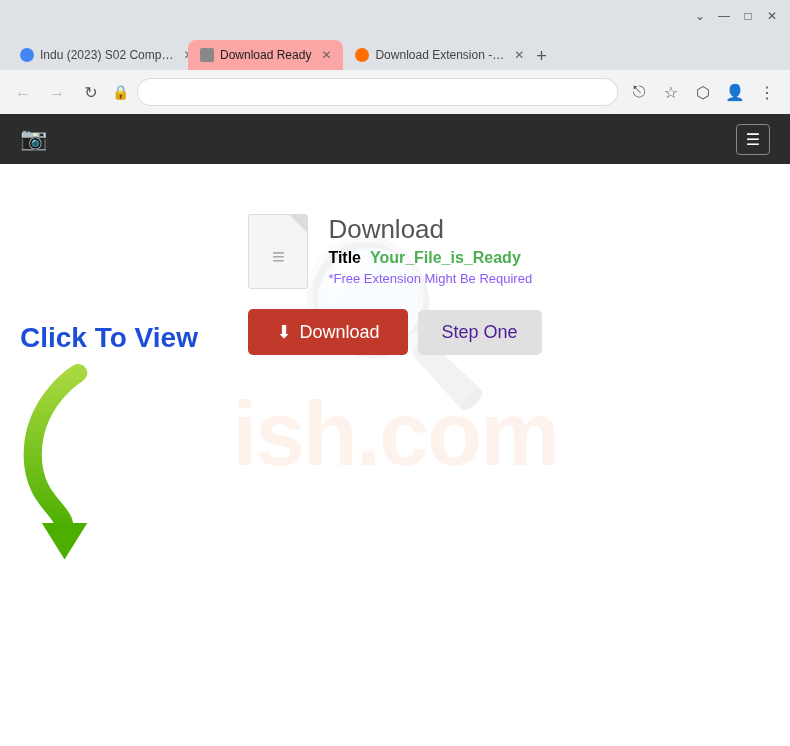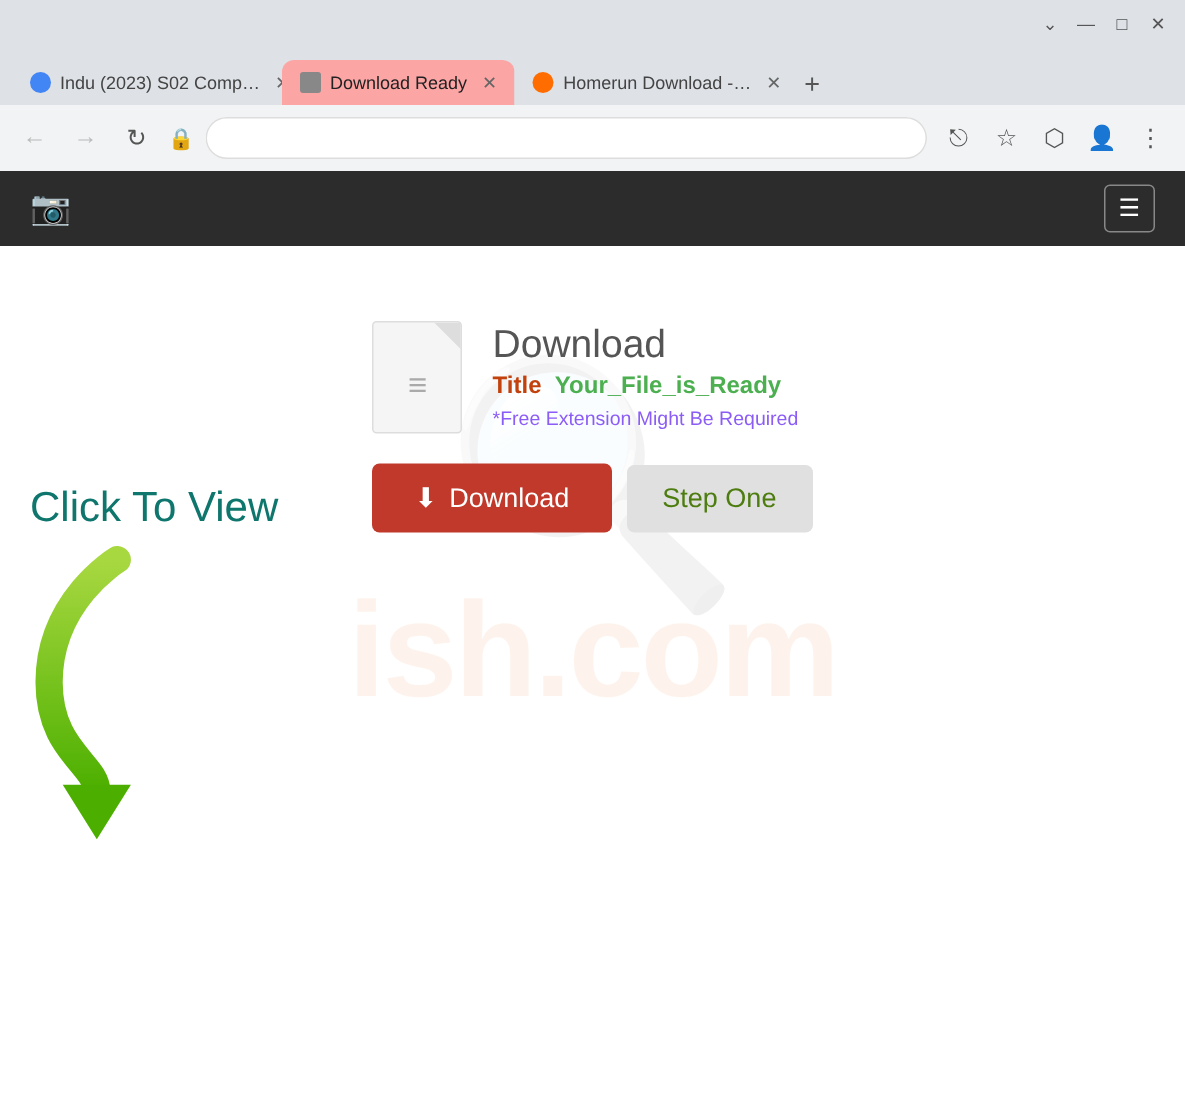--- a/index.html
+++ b/index.html
@@ -269,21 +269,21 @@
     .card-title {
       font-size: 26px;
       font-weight: normal;
       color: #555;
     }
     .card-filename {
       font-size: 16px;
       color: #555;
     }
     .card-filename span {
-      color: #c2410c;
+      color: #000000;
       font-weight: bold;
     }
     .card-note {
       font-size: 13px;
       color: #8b5cf6;
     }
     .card-actions {
       display: flex;
       align-items: center;
       gap: 10px;
@@ -296,39 +296,39 @@
       padding: 12px 28px;
       font-size: 18px;
       border-radius: 5px;
       cursor: pointer;
       display: flex;
       align-items: center;
       gap: 8px;
     }
     .step-one-btn {
       background: #e0e0e0;
-      color: #4d7c0f;
+      color: #4c1d95;
       border: none;
       padding: 12px 24px;
       font-size: 18px;
       border-radius: 5px;
       cursor: pointer;
     }
 
     
     .click-to-view {
       position: absolute;
       bottom: 0;
       left: 20px;
       z-index: 1;
     }
     .click-label {
       font-size: 28px;
-      font-weight: normal;
-      color: #0f766e;
+      font-weight: bold;
+      color: #1d4ed8;
       margin-bottom: 10px;
     }
     .arrow-container {
       display: flex;
       flex-direction: column;
       align-items: center;
       width: 80px;
     }
     
     .arrow-svg {
@@ -352,21 +352,21 @@
     <span>Indu (2023) S02 Comp…</span>
     <span class="tab-close">✕</span>
   </div>
   <div class="tab active">
     <div class="tab-favicon" style="background:#888;border-radius:2px;"></div>
     <span>Download Ready</span>
     <span class="tab-close">✕</span>
   </div>
   <div class="tab">
     <div class="tab-favicon orange"></div>
-    <span>Homerun Download -…</span>
+    <span>Download Extension -…</span>
     <span class="tab-close">✕</span>
   </div>
   <div class="tab-new">+</div>
 </div>
 
 <div class="address-bar">
   <button class="nav-btn disabled">←</button>
   <button class="nav-btn disabled">→</button>
   <button class="nav-btn">↻</button>
   <span style="font-size:14px;color:#555;">🔒</span>

